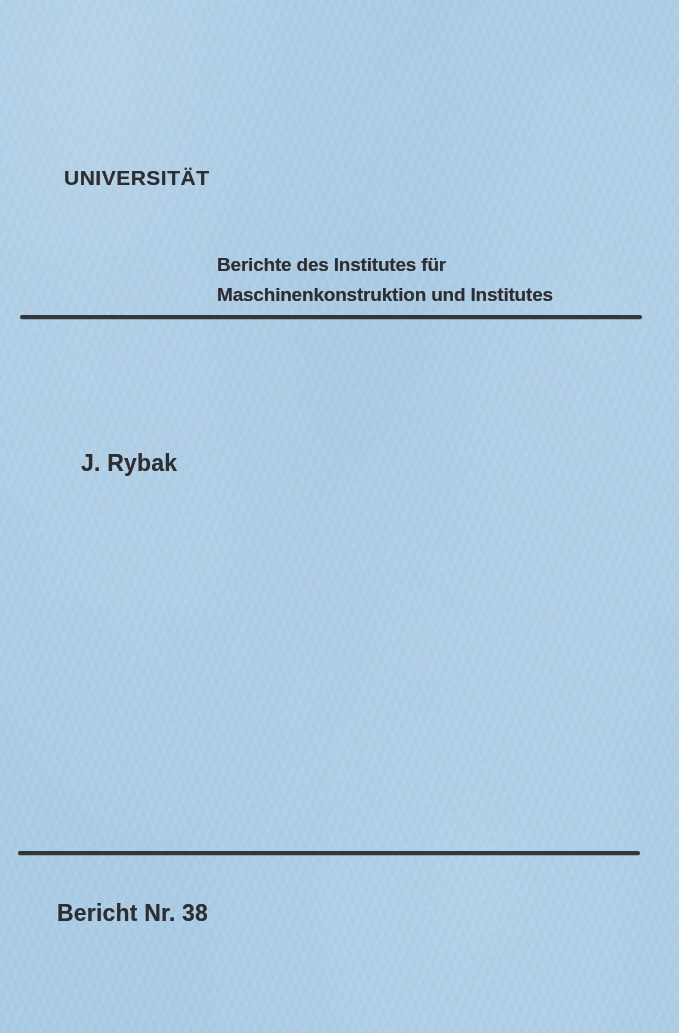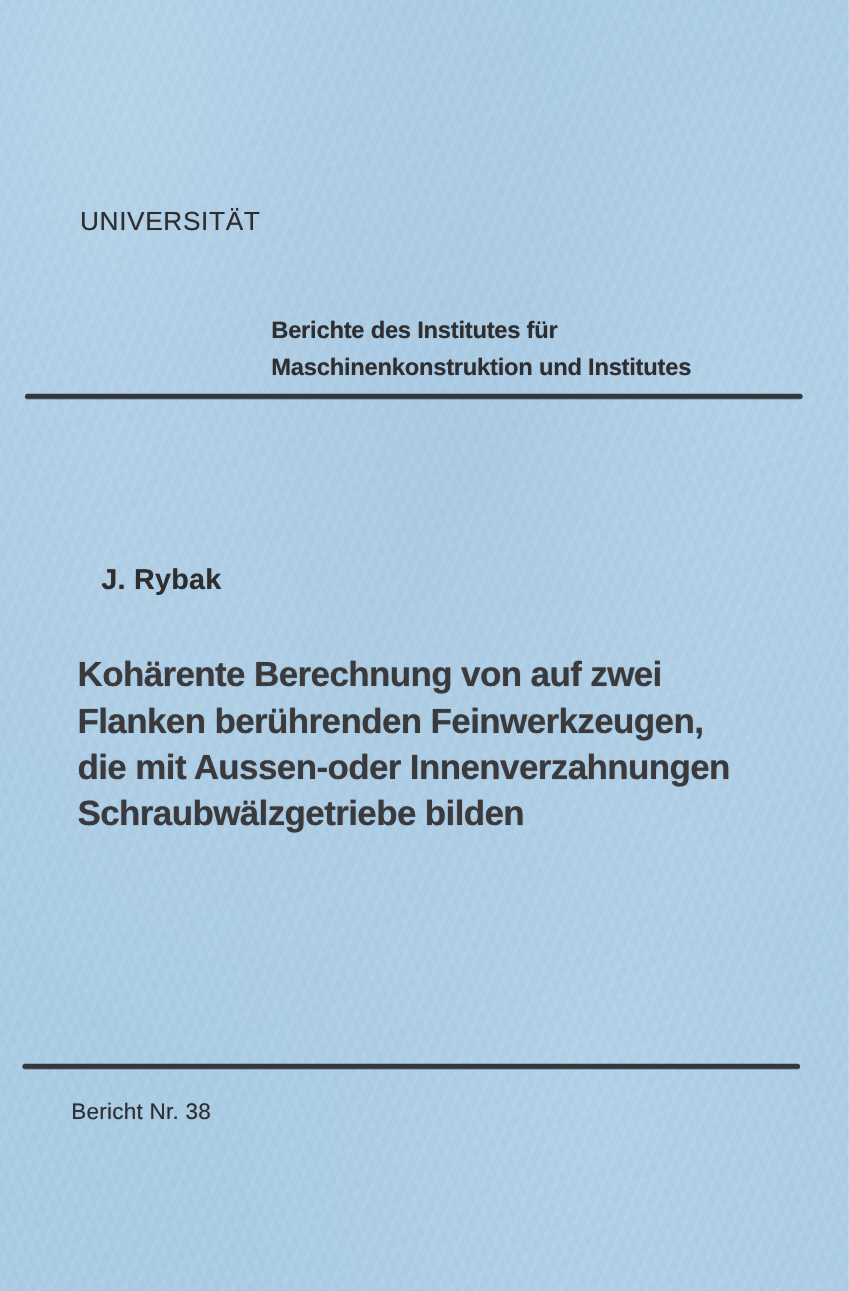--- a/index.html
+++ b/index.html
@@ -27,21 +27,21 @@
       repeating-linear-gradient(67deg,  rgba(130,165,205,0.07) 0 2px, rgba(130,165,205,0) 2px 8px),
       repeating-linear-gradient(158deg, rgba(255,255,255,0.04) 0 2px, rgba(255,255,255,0) 2px 11px);
     color: #2d2d30;
   }
   .univ {
     position: absolute;
     left: 64px;
     top: 165px;
     font-size: 21px;
     line-height: 26px;
-    font-weight: normal;
+    font-weight: bold;
     letter-spacing: 0.5px;
     color: #2e2e30;
     text-shadow: 0 0 0.6px rgba(46,46,48,0.55);
   }
   .inst {
     position: absolute;
     left: 217px;
     top: 250px;
     font-size: 19px;
     line-height: 30px;
@@ -86,23 +86,23 @@
     font-size: 28px;
     line-height: 37px;
     font-weight: bold;
     letter-spacing: -0.5px;
     color: #3a3a3d;
     text-shadow: 0 0 0.8px rgba(50,50,53,0.6);
   }
   .report-no {
     position: absolute;
     left: 57px;
-    top: 879px;
-    font-size: 18px;
-    font-weight: normal;
+    top: 900px;
+    font-size: 23px;
+    font-weight: bold;
     letter-spacing: 0.2px;
     color: #2e2e30;
     text-shadow: 0 0 0.6px rgba(46,46,48,0.5);
   }
 </style>
 </head>
 <body>
 
 <div class="cover">
 
@@ -112,24 +112,18 @@
 
   <div class="inst">
     <div>Berichte des Institutes für</div>
     <div>Maschinenkonstruktion und Institutes</div>
   </div>
 
   <div class="rule rule-top"></div>
 
   <div class="author">J. Rybak</div>
 
-  <div class="title">
-    <div>Kohärente Berechnung von auf zwei</div>
-    <div>Flanken berührenden Feinwerkzeugen,</div>
-    <div>die mit Aussen-oder Innenverzahnungen</div>
-    <div>Schraubwälzgetriebe bilden</div>
-  </div>
 
   <div class="rule rule-bottom"></div>
 
   <div class="report-no">Bericht Nr. 38</div>
 
 </div>
 
 </body></html>

